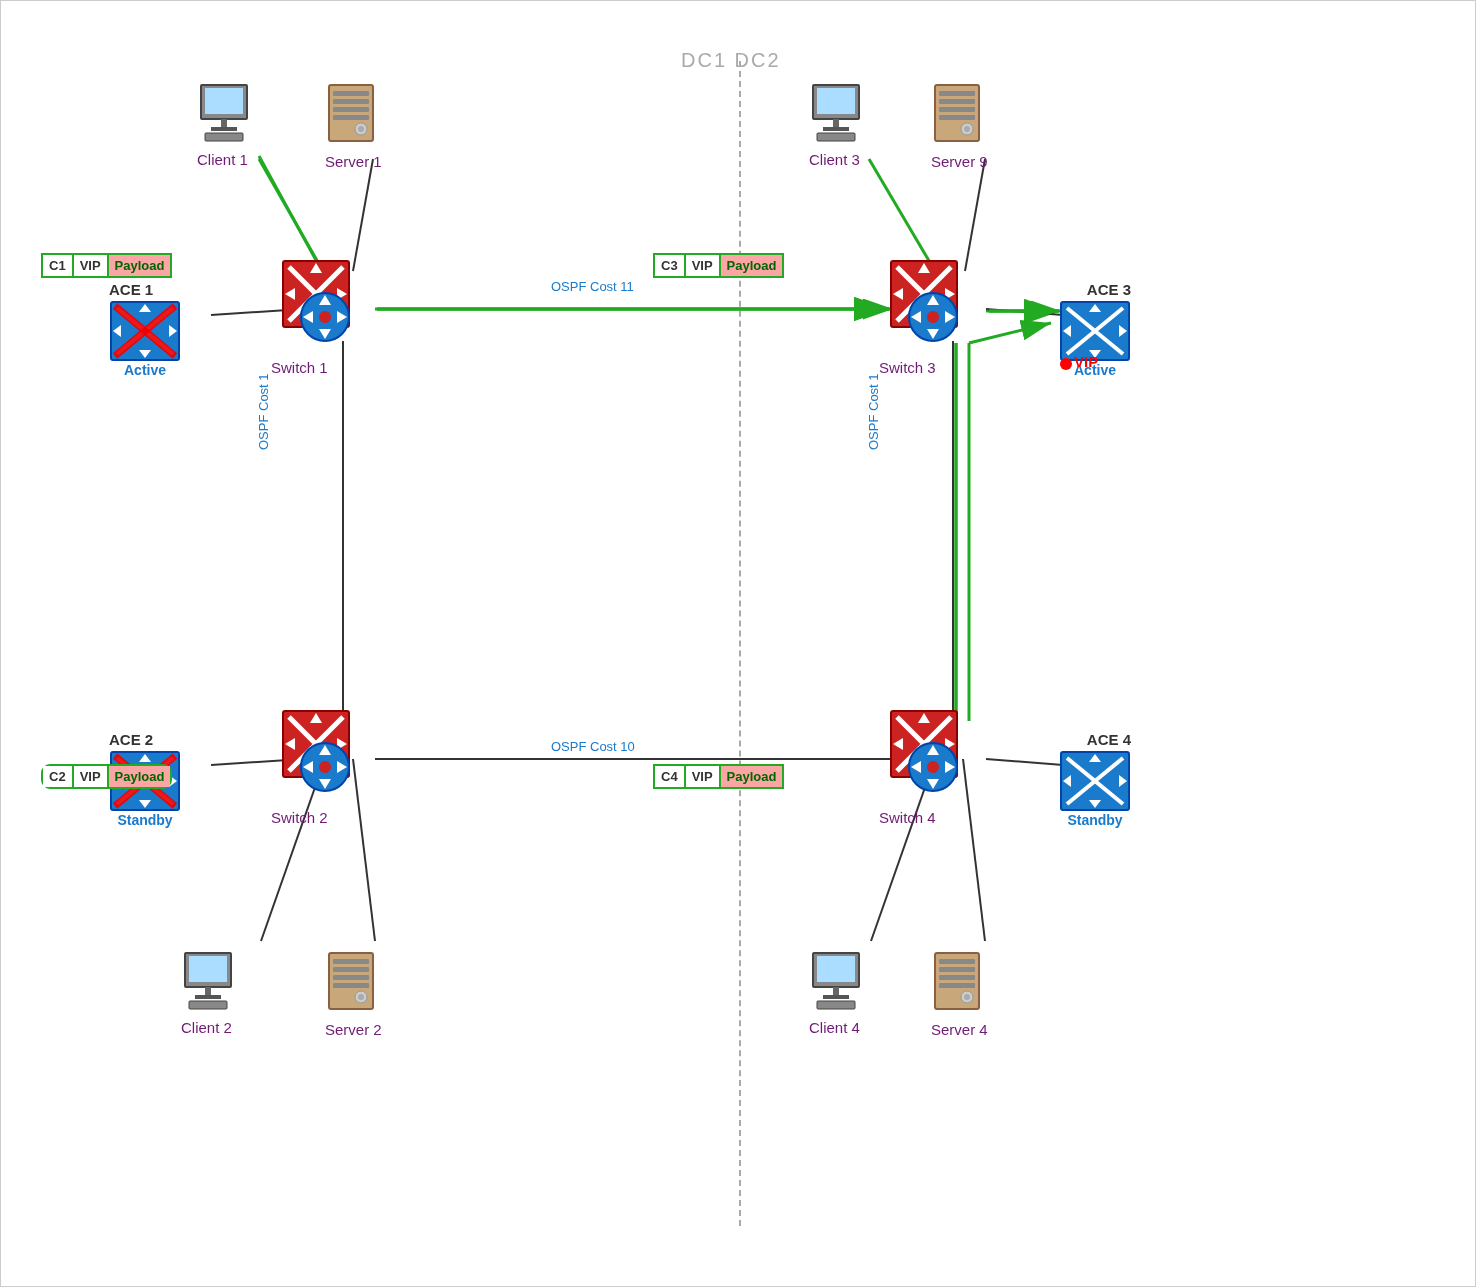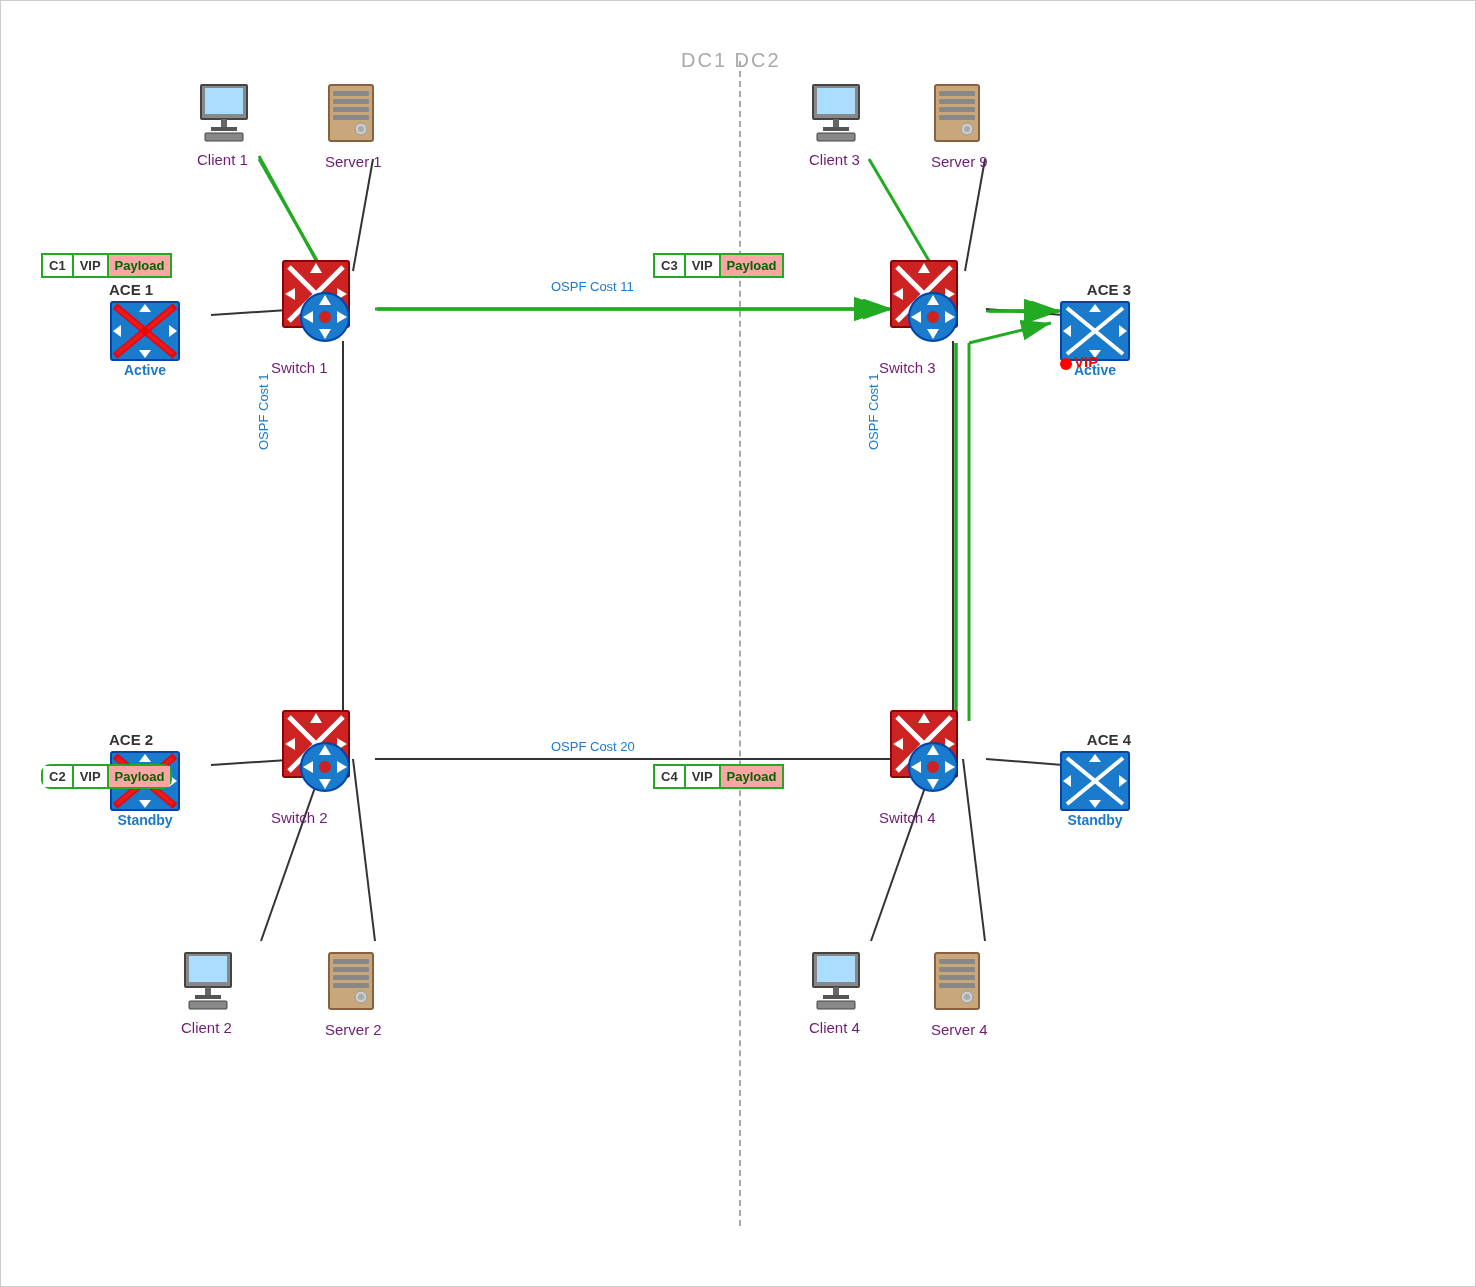--- a/index.html
+++ b/index.html
@@ -495,21 +495,21 @@
     <div class="packet-cell">Payload</div>
   </div>
 
   <div class="packet-label" style="left:652px; top:763px;">
     <div class="packet-cell">C4</div>
     <div class="packet-cell vip">VIP</div>
     <div class="packet-cell">Payload</div>
   </div>
 
   <div class="ospf-label" style="left:550px; top:278px;">OSPF Cost 11</div>
-  <div class="ospf-label" style="left:550px; top:738px;">OSPF Cost 20</div>
+  <div class="ospf-label" style="left:550px; top:738px;">OSPF Cost 10</div>
 
   <div style="position:absolute; left:262px; top:440px; transform: rotate(-90deg); transform-origin: left center;">
     <span class="ospf-label" style="position:static;">OSPF Cost 1</span>
   </div>
 
   <div style="position:absolute; left:872px; top:440px; transform: rotate(-90deg); transform-origin: left center;">
     <span class="ospf-label" style="position:static;">OSPF Cost 1</span>
   </div>
 
   <div style="position:absolute; left:1058px; top:356px;">

